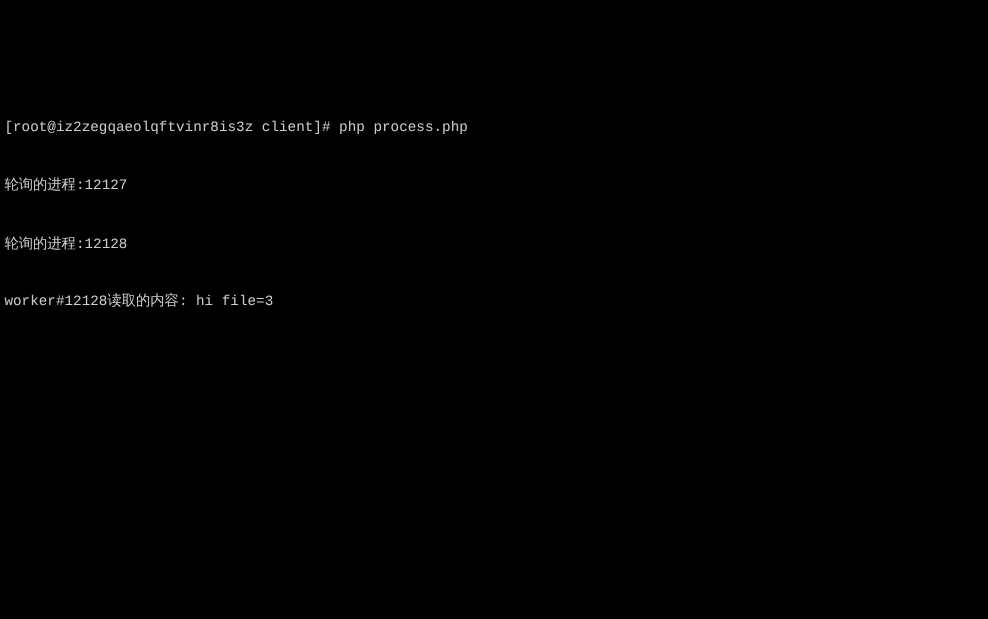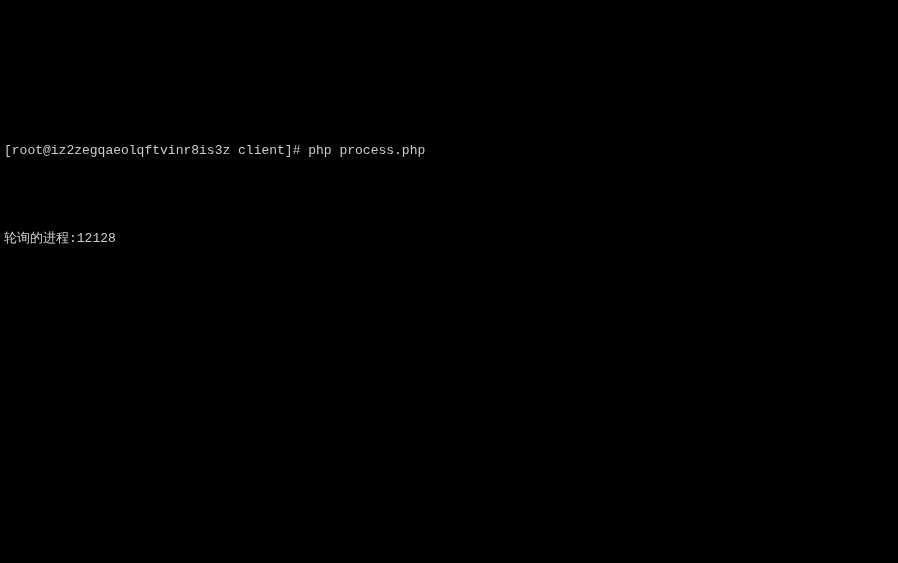--- a/index.html
+++ b/index.html
@@ -14,31 +14,32 @@
       font-size: 13px;
       line-height: 1.35;
       width: 898px;
       height: 563px;
       overflow: hidden;
       padding: 2px 4px;
       white-space: pre;
     }
     .terminal-line {
       white-space: pre;
-      margin-top: 35px;
     }
   </style>
 </head>
 <body>
 
 
 
 <div>
   <div class="terminal-line">[root@iz2zegqaeolqftvinr8is3z client]# php process.php</div>
+  <div class="terminal-line">轮询的进程:12127</div>
   <div class="terminal-line">轮询的进程:12128</div>
+  <div class="terminal-line">worker#12128读取的内容: hi file=3</div>
   
   
   
   
   
   
   
   
   
   

